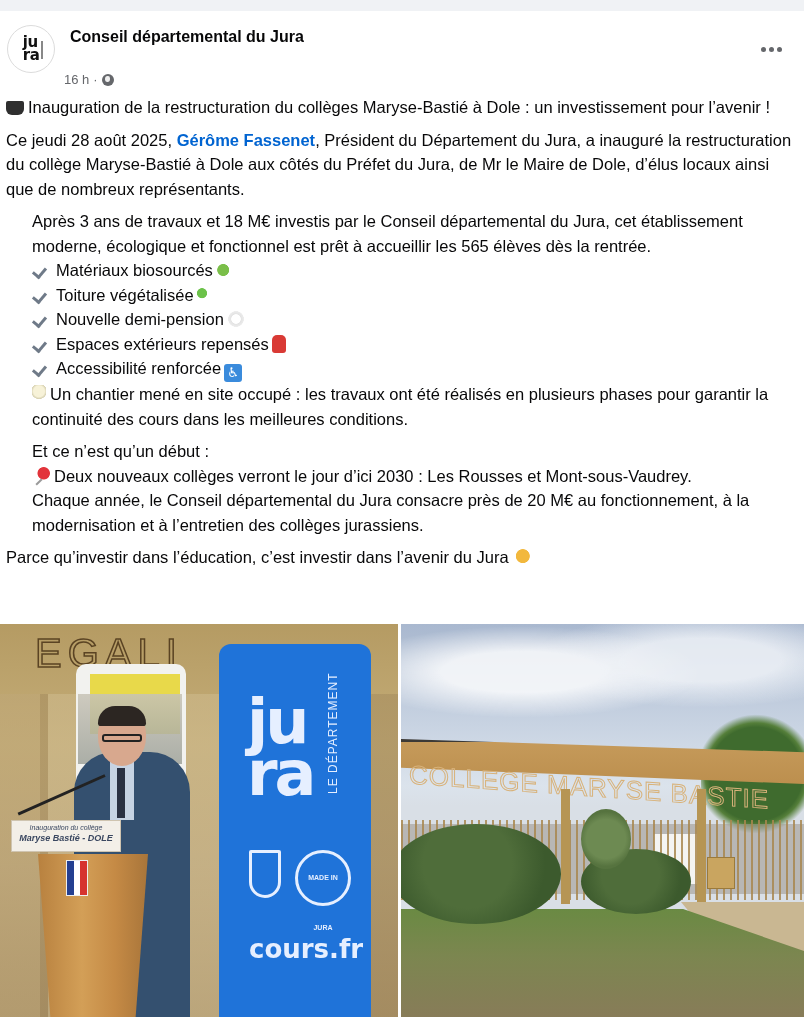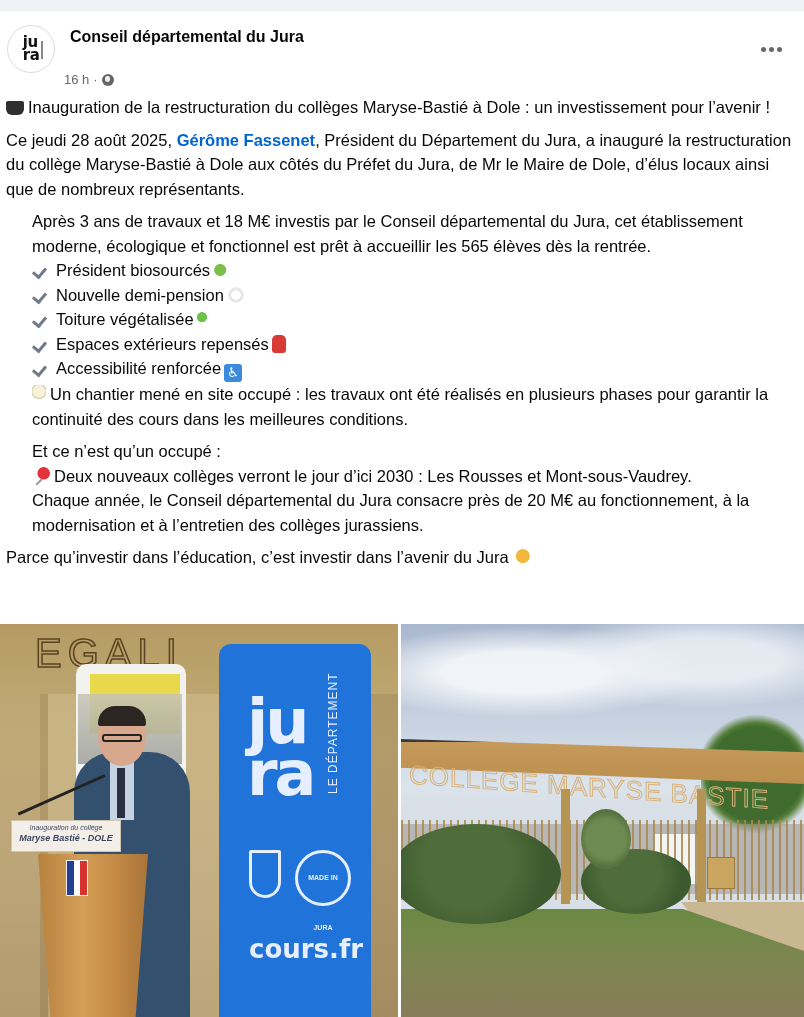--- a/index.html
+++ b/index.html
@@ -105,29 +105,29 @@
 
   <div class="body-text">
     <p>
       <span class="emo cap"></span><span>Inauguration de la restructuration du collèges Maryse-Bastié à Dole : un investissement pour l’avenir !</span>
     </p>
     <p>
       <span>Ce jeudi 28 août 2025, </span><a class="mention">Gérôme Fassenet</a><span>, Président du Département du Jura, a inauguré la restructuration du collège Maryse-Bastié à Dole aux côtés du Préfet du Jura, de Mr le Maire de Dole, d’élus locaux ainsi que de nombreux représentants.</span>
     </p>
     <p>
       <span class="line">Après 3 ans de travaux et 18 M€ investis par le Conseil départemental du Jura, cet établissement moderne, écologique et fonctionnel est prêt à accueillir les 565 élèves dès la rentrée.</span>
-      <span class="line"><span class="emo check"></span><span>Président biosourcés</span><span class="emo herb"></span></span>
+      <span class="line"><span class="emo check"></span><span>Matériaux biosourcés</span><span class="emo herb"></span></span>
+      <span class="line"><span class="emo check"></span><span>Toiture végétalisée</span><span class="emo sprout"></span></span>
       <span class="line"><span class="emo check"></span><span>Nouvelle demi-pension</span><span class="emo plate"></span></span>
-      <span class="line"><span class="emo check"></span><span>Toiture végétalisée</span><span class="emo sprout"></span></span>
       <span class="line"><span class="emo check"></span><span>Espaces extérieurs repensés</span><span class="emo pack"></span></span>
       <span class="line"><span class="emo check"></span><span>Accessibilité renforcée</span><span class="emo wheel">♿</span></span>
       <span class="line"><span class="emo bulb"></span><span>Un chantier mené en site occupé : les travaux ont été réalisés en plusieurs phases pour garantir la continuité des cours dans les meilleures conditions.</span></span>
     </p>
     <p>
-      <span class="line">Et ce n’est qu’un occupé :</span>
+      <span class="line">Et ce n’est qu’un début :</span>
       <span class="line"><span class="emo pin"></span><span>Deux nouveaux collèges verront le jour d’ici 2030 : Les Rousses et Mont-sous-Vaudrey.</span></span>
       <span class="line">Chaque année, le Conseil départemental du Jura consacre près de 20 M€ au fonctionnement, à la modernisation et à l’entretien des collèges jurassiens.</span>
     </p>
     <p>
       <span>Parce qu’investir dans l’éducation, c’est investir dans l’avenir du Jura</span><span class="emo arm"></span>
     </p>
   </div>
 
   <div class="images">
     <div class="photo left">

